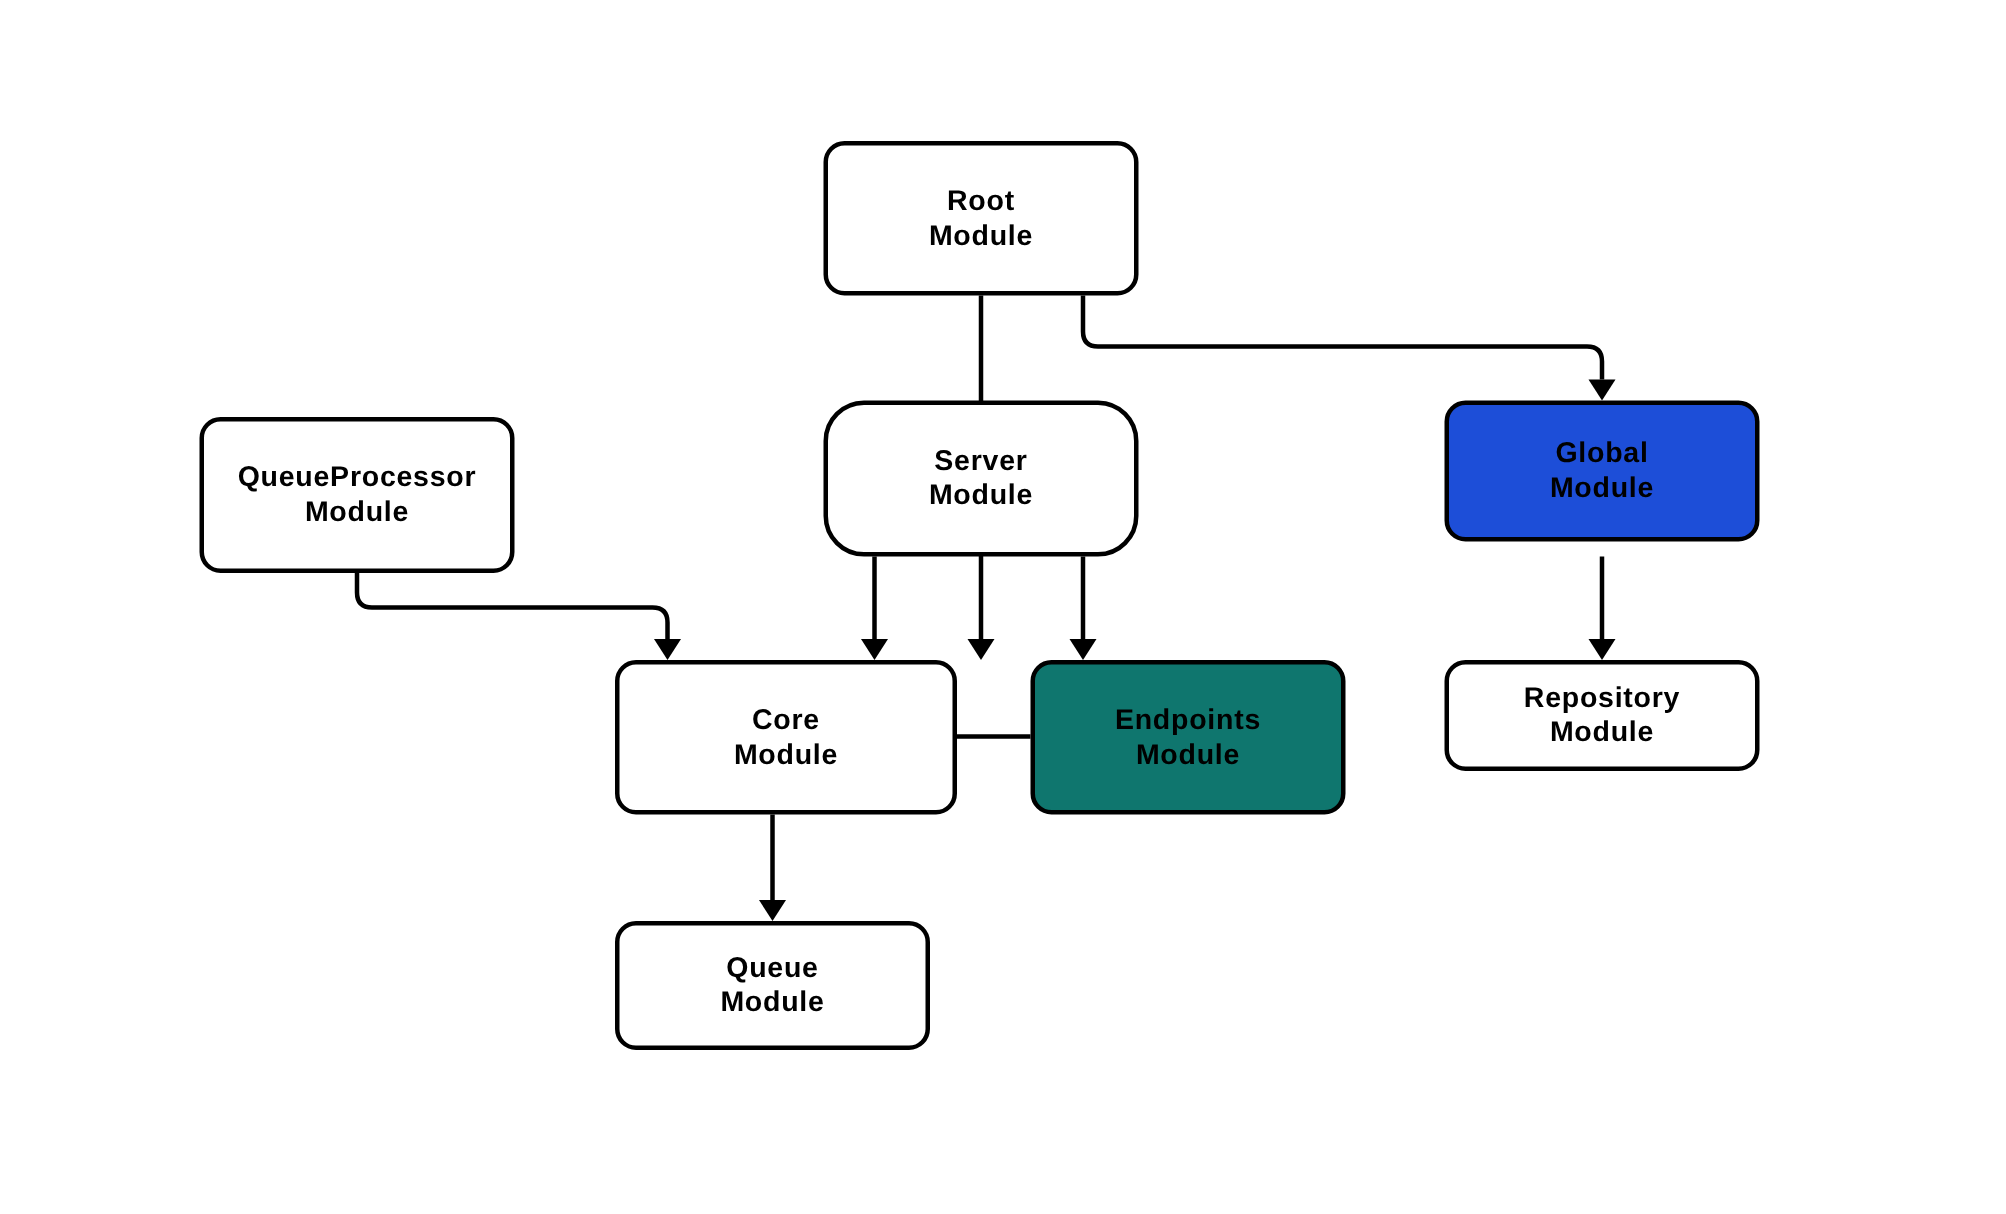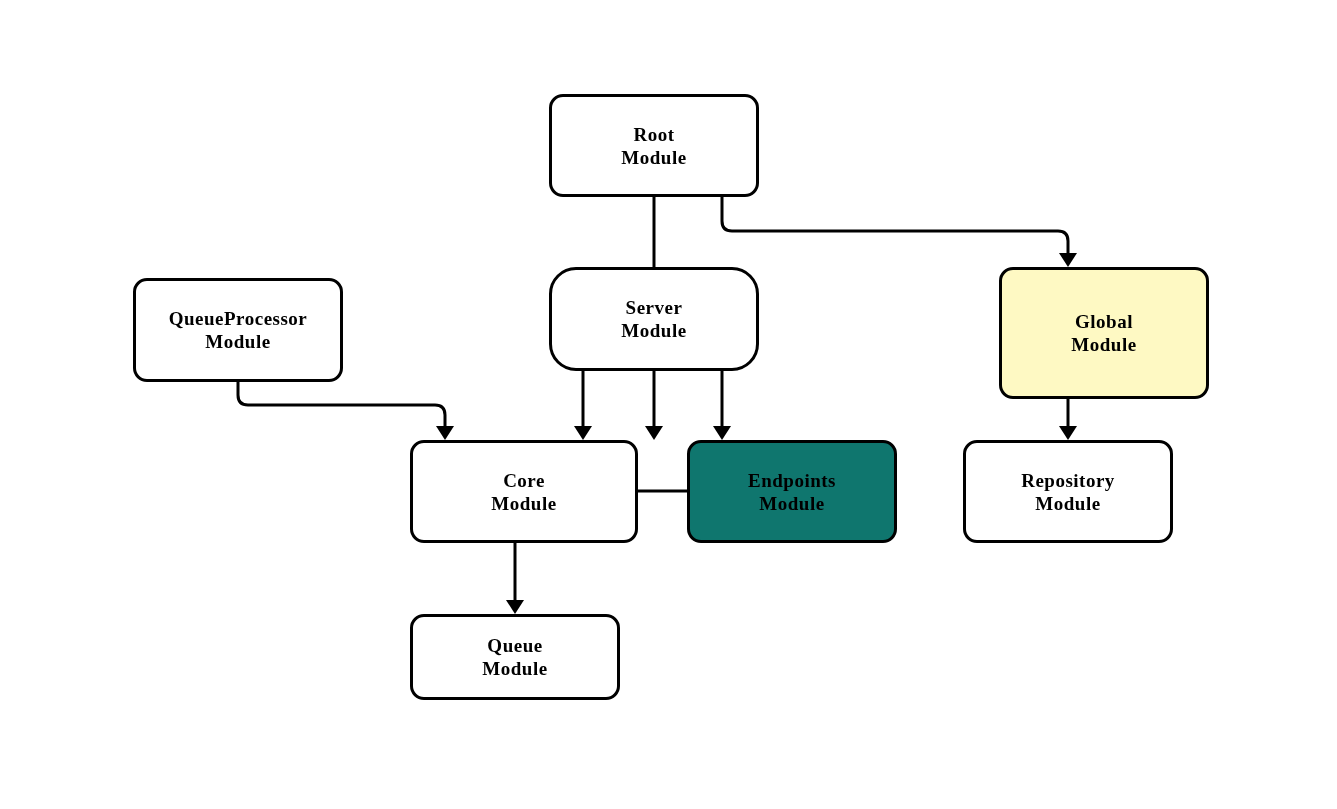--- a/index.html
+++ b/index.html
@@ -6,21 +6,21 @@
     margin: 0;
     padding: 0;
     background: #ffffff;
   }
   #canvas {
     position: relative;
     width: 1337px;
     height: 809px;
     background: #ffffff;
     overflow: hidden;
-    font-family: Liberation Serif, serif;
+    font-family: Liberation Sans, sans-serif;
   }
   #edges {
     position: absolute;
     left: 0;
     top: 0;
     width: 1337px;
     height: 809px;
     pointer-events: none;
   }
   .node {
@@ -90,33 +90,33 @@
         <div class="node-line">Module</div>
       </div>
       <div class="node" style="left: 133px; top: 278px; width: 210px; height: 104px; background: rgb(255, 255, 255); border-color: rgb(0, 0, 0);">
         <div class="node-line">QueueProcessor</div>
         <div class="node-line">Module</div>
       </div>
       <div class="node" style="left: 549px; top: 267px; width: 210px; height: 104px; background: rgb(255, 255, 255); border-color: rgb(0, 0, 0); border-radius: 27px;">
         <div class="node-line">Server</div>
         <div class="node-line">Module</div>
       </div>
-      <div class="node" style="left: 963px; top: 267px; width: 210px; height: 132px; background: #fef9c3; border-color: rgb(0, 0, 0); margin-left: 36px;">
+      <div class="node" style="left: 963px; top: 267px; width: 210px; height: 94px; background: #1d4ed8; border-color: rgb(0, 0, 0);">
         <div class="node-line">Global</div>
         <div class="node-line">Module</div>
       </div>
       <div class="node" style="left: 410px; top: 440px; width: 228px; height: 103px; background: rgb(255, 255, 255); border-color: rgb(0, 0, 0);">
         <div class="node-line">Core</div>
         <div class="node-line">Module</div>
       </div>
       <div class="node" style="left: 687px; top: 440px; width: 210px; height: 103px; background: #0f766e; border-color: rgb(0, 0, 0);">
         <div class="node-line">Endpoints</div>
         <div class="node-line">Module</div>
       </div>
-      <div class="node" style="left: 963px; top: 440px; width: 210px; height: 103px; background: rgb(255, 255, 255); border-color: rgb(0, 0, 0);">
+      <div class="node" style="left: 963px; top: 440px; width: 210px; height: 74px; background: rgb(255, 255, 255); border-color: rgb(0, 0, 0);">
         <div class="node-line">Repository</div>
         <div class="node-line">Module</div>
       </div>
       <div class="node" style="left: 410px; top: 614px; width: 210px; height: 86px; background: rgb(255, 255, 255); border-color: rgb(0, 0, 0);">
         <div class="node-line">Queue</div>
         <div class="node-line">Module</div>
       </div>
     </div>
 
 </div>

